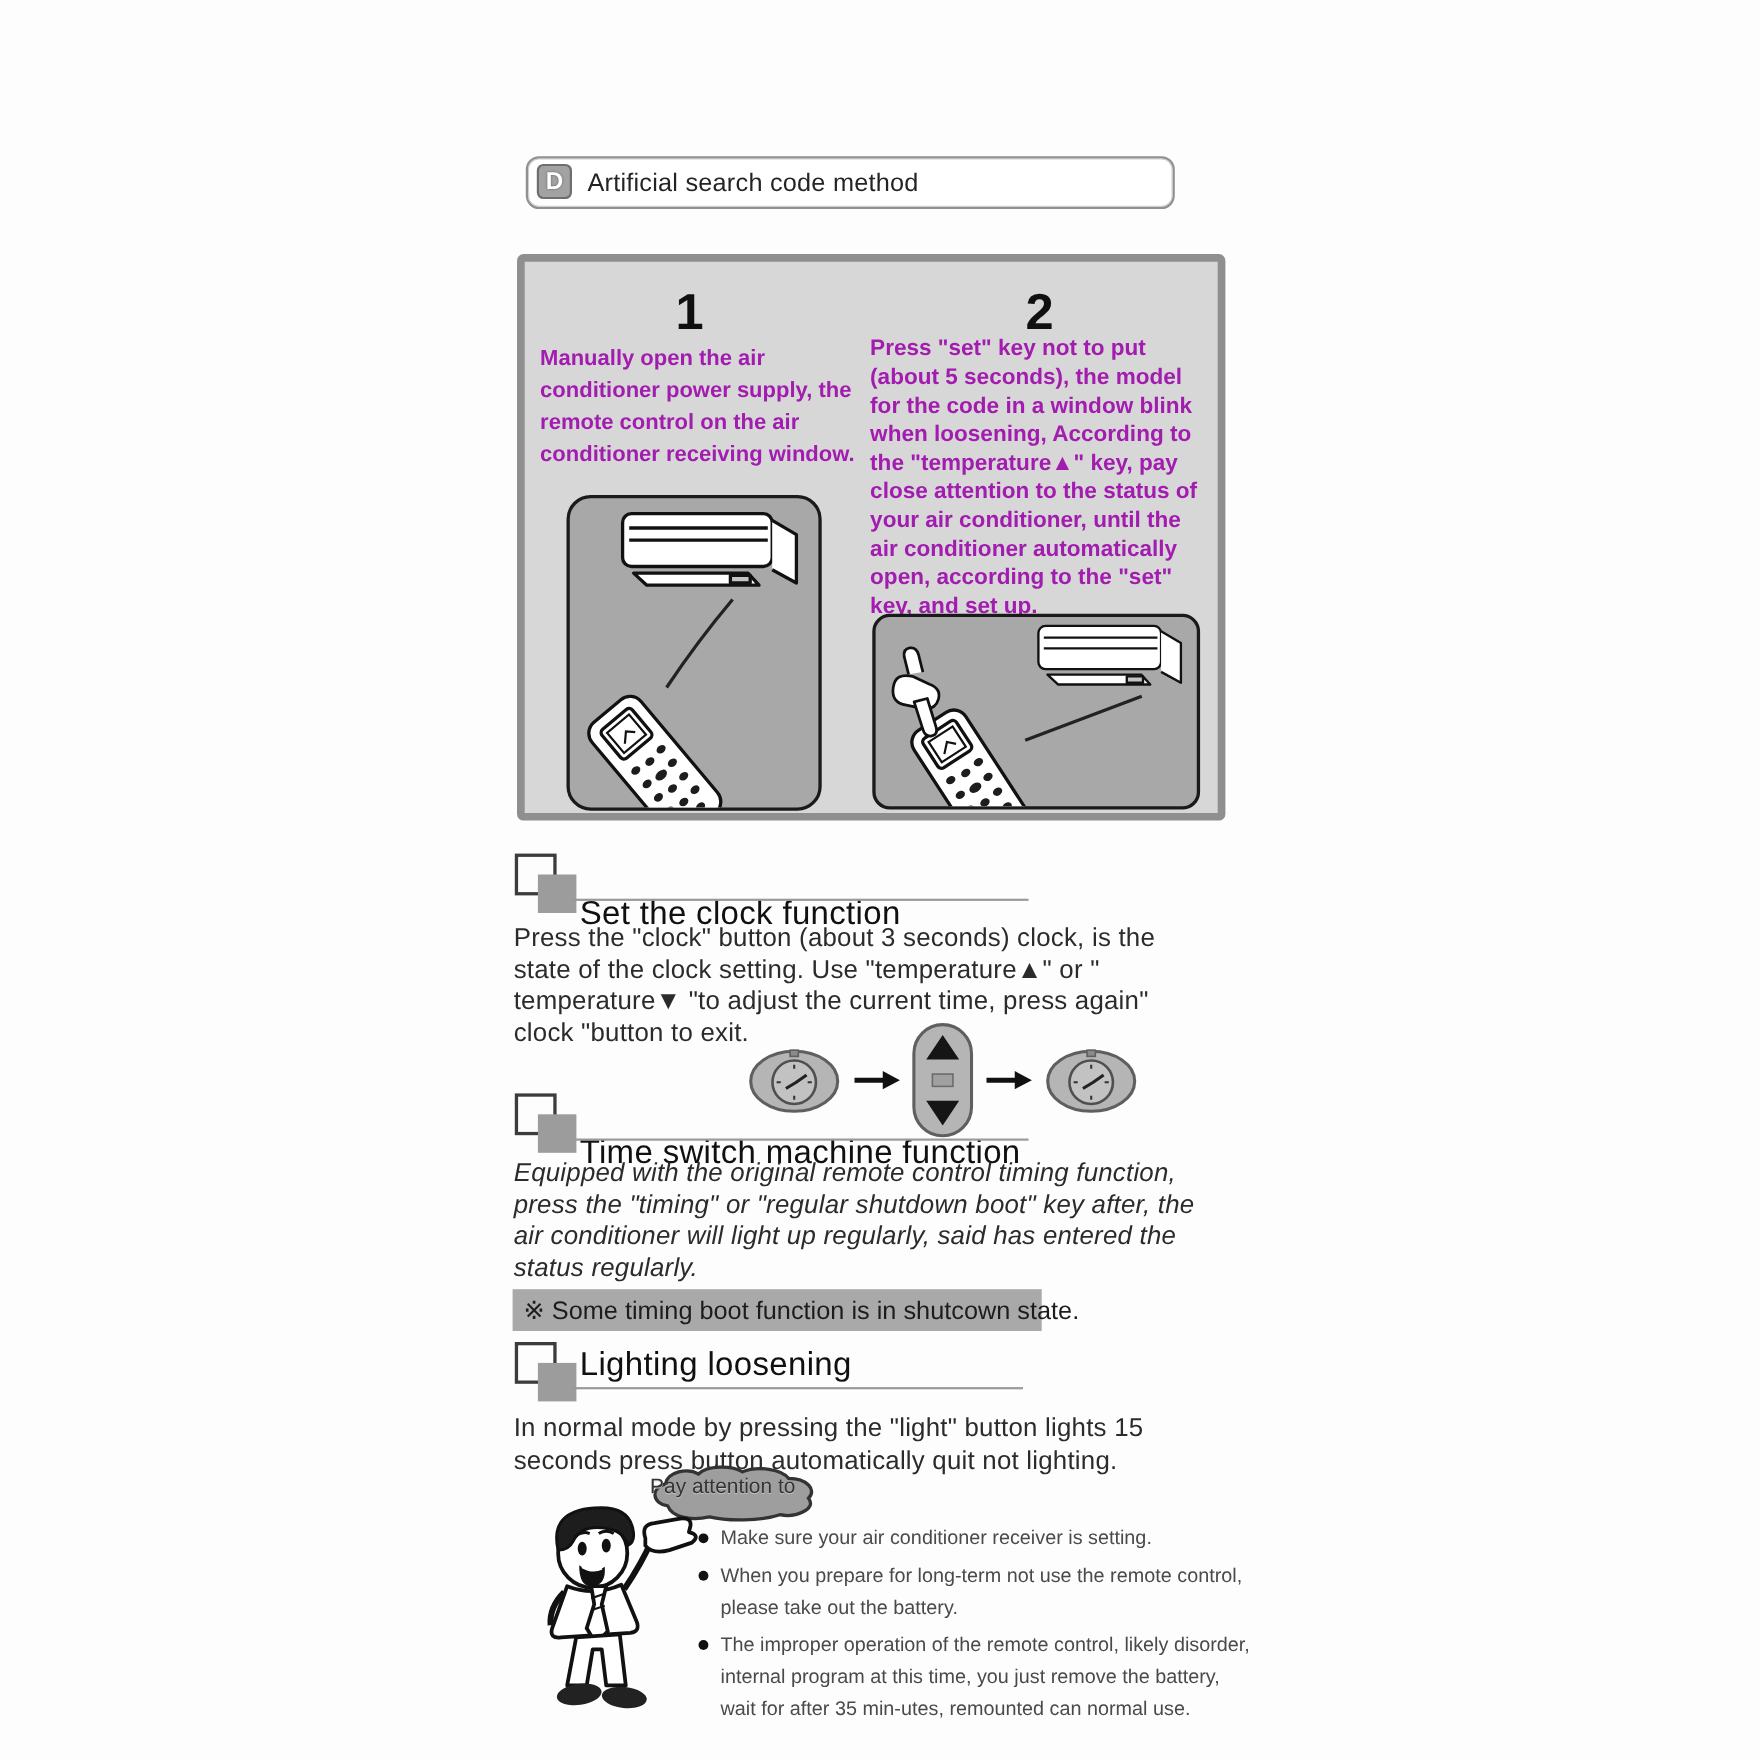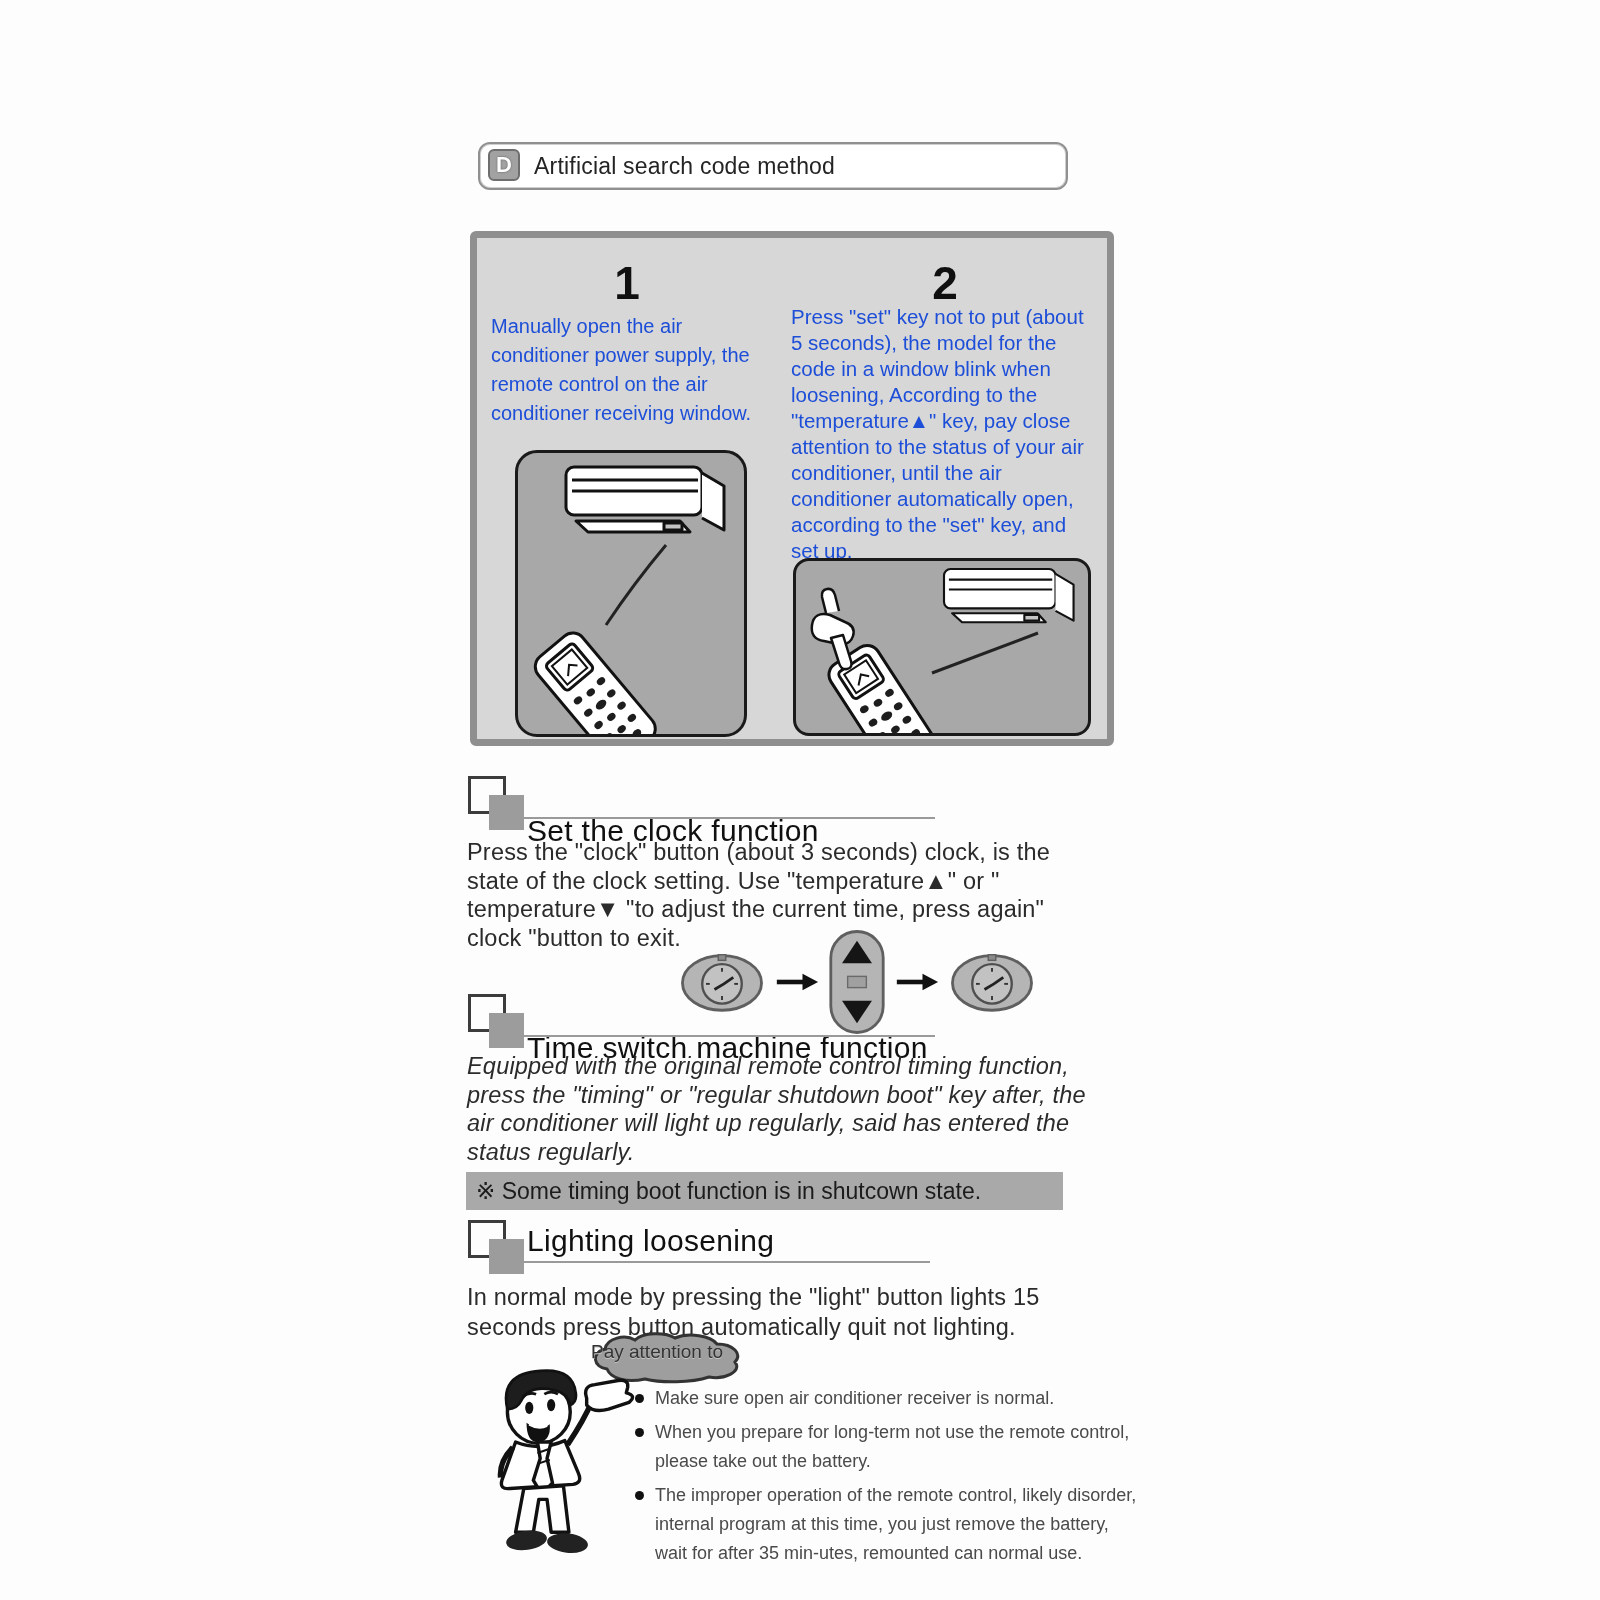--- a/index.html
+++ b/index.html
@@ -33,21 +33,21 @@
     position:absolute;left:54px;top:0;height:44px;line-height:44px;
     font-size:23px;color:#242424;letter-spacing:.2px;text-align:center;
   }
   
   .steps-panel{
     left:470px;top:231px;width:644px;height:515px;box-sizing:border-box;
     background:var(--panel_fill,#d7d7d7);border:7px solid var(--panel_border,#8f8f8f);
     border-radius:6px;
   }
   .step-num{font-size:46px;font-weight:700;color:#101010;text-align:center;}
-  .step-text{font-size:20px;line-height:28px;color:#1d4ed8;}
+  .step-text{font-size:20px;line-height:28px;color:#a21caf;font-weight:bold;}
   .illus{
     background:var(--illustration_fill,#a8a8a8);
     border:3px solid var(--illustration_border,#1a1a1a);box-sizing:border-box;
   }
   .illus svg{display:block;width:100%;height:100%;}
   
   .sec-outline{width:38px;height:38px;border:3px solid var(--marker_outline,#3c3c3c);box-sizing:border-box;background:transparent;}
   .sec-fill{width:35px;height:35px;background:var(--marker_fill,#9c9c9c);}
   .sec-title{font-size:30px;color:#101010;letter-spacing:.3px;white-space:nowrap;}
   .sec-underline{height:2px;background:var(--underline,#9a9a9a);}
@@ -215,21 +215,21 @@
   </svg>
 </div>
 
 <div class="abs sec-outline" style="left:468px;top:994px;"></div>
 <div class="abs sec-fill" style="left:489px;top:1013px;"></div>
 <div class="abs sec-title" style="left:527px;top:998px;margin-top:33px;">Time switch machine function</div>
 <div class="abs sec-underline" style="left:520px;top:1035px;width:415px;"></div>
 
 <div class="abs para" style="left:467px;top:1052px;width:635px;font-style:italic;">Equipped with the original remote control timing function, press the "timing" or "regular shutdown boot" key after, the air conditioner will light up regularly, said has entered the status regularly.</div>
 
-<div class="abs note-bar" style="left:466px;top:1172px;width:597px;height:38px;">
+<div class="abs note-bar" style="left:466px;top:1172px;width:481px;height:38px;">
   <span>※</span>
   <span>Some timing boot function is in shutcown state.</span>
 </div>
 
 <div class="abs sec-outline" style="left:468px;top:1220px;"></div>
 <div class="abs sec-fill" style="left:489px;top:1239px;"></div>
 <div class="abs sec-title" style="left:527px;top:1224px;">Lighting loosening</div>
 <div class="abs sec-underline" style="left:520px;top:1261px;width:410px;"></div>
 
 <div class="abs para" style="left:467px;top:1282px;width:645px;line-height:30px;">In normal mode by pressing the "light" button lights 15 seconds press button automatically quit not lighting.</div>
@@ -270,21 +270,21 @@
     <path d="M44 94 l-6 32 h13 l4 -24 h6 l3 24 h13 l-4 -34 z" fill="#fff" stroke="#111" stroke-width="2.5" stroke-linejoin="round"></path>
 
     <ellipse cx="46" cy="132" rx="15" ry="7" fill="#222" transform="rotate(-8 46 132)"></ellipse>
     <ellipse cx="76" cy="134" rx="15" ry="7" fill="#222" transform="rotate(6 76 134)"></ellipse>
   </svg>
 </div>
 
 <ul class="abs att-list" style="left:633px;top:1384px;width:505px;">
   <li>
     <span class="dot"></span>
-    <span>Make sure open air conditioner receiver is normal.</span>
+    <span>Make sure your air conditioner receiver is setting.</span>
   </li>
   <li>
     <span class="dot"></span>
     <span>When you prepare for long-term not use the remote control, please take out the battery.</span>
   </li>
   <li>
     <span class="dot"></span>
     <span>The improper operation of the remote control, likely disorder, internal program at this time, you just remove the battery, wait for after 35 min-utes, remounted can normal use.</span>
   </li>
 </ul>

